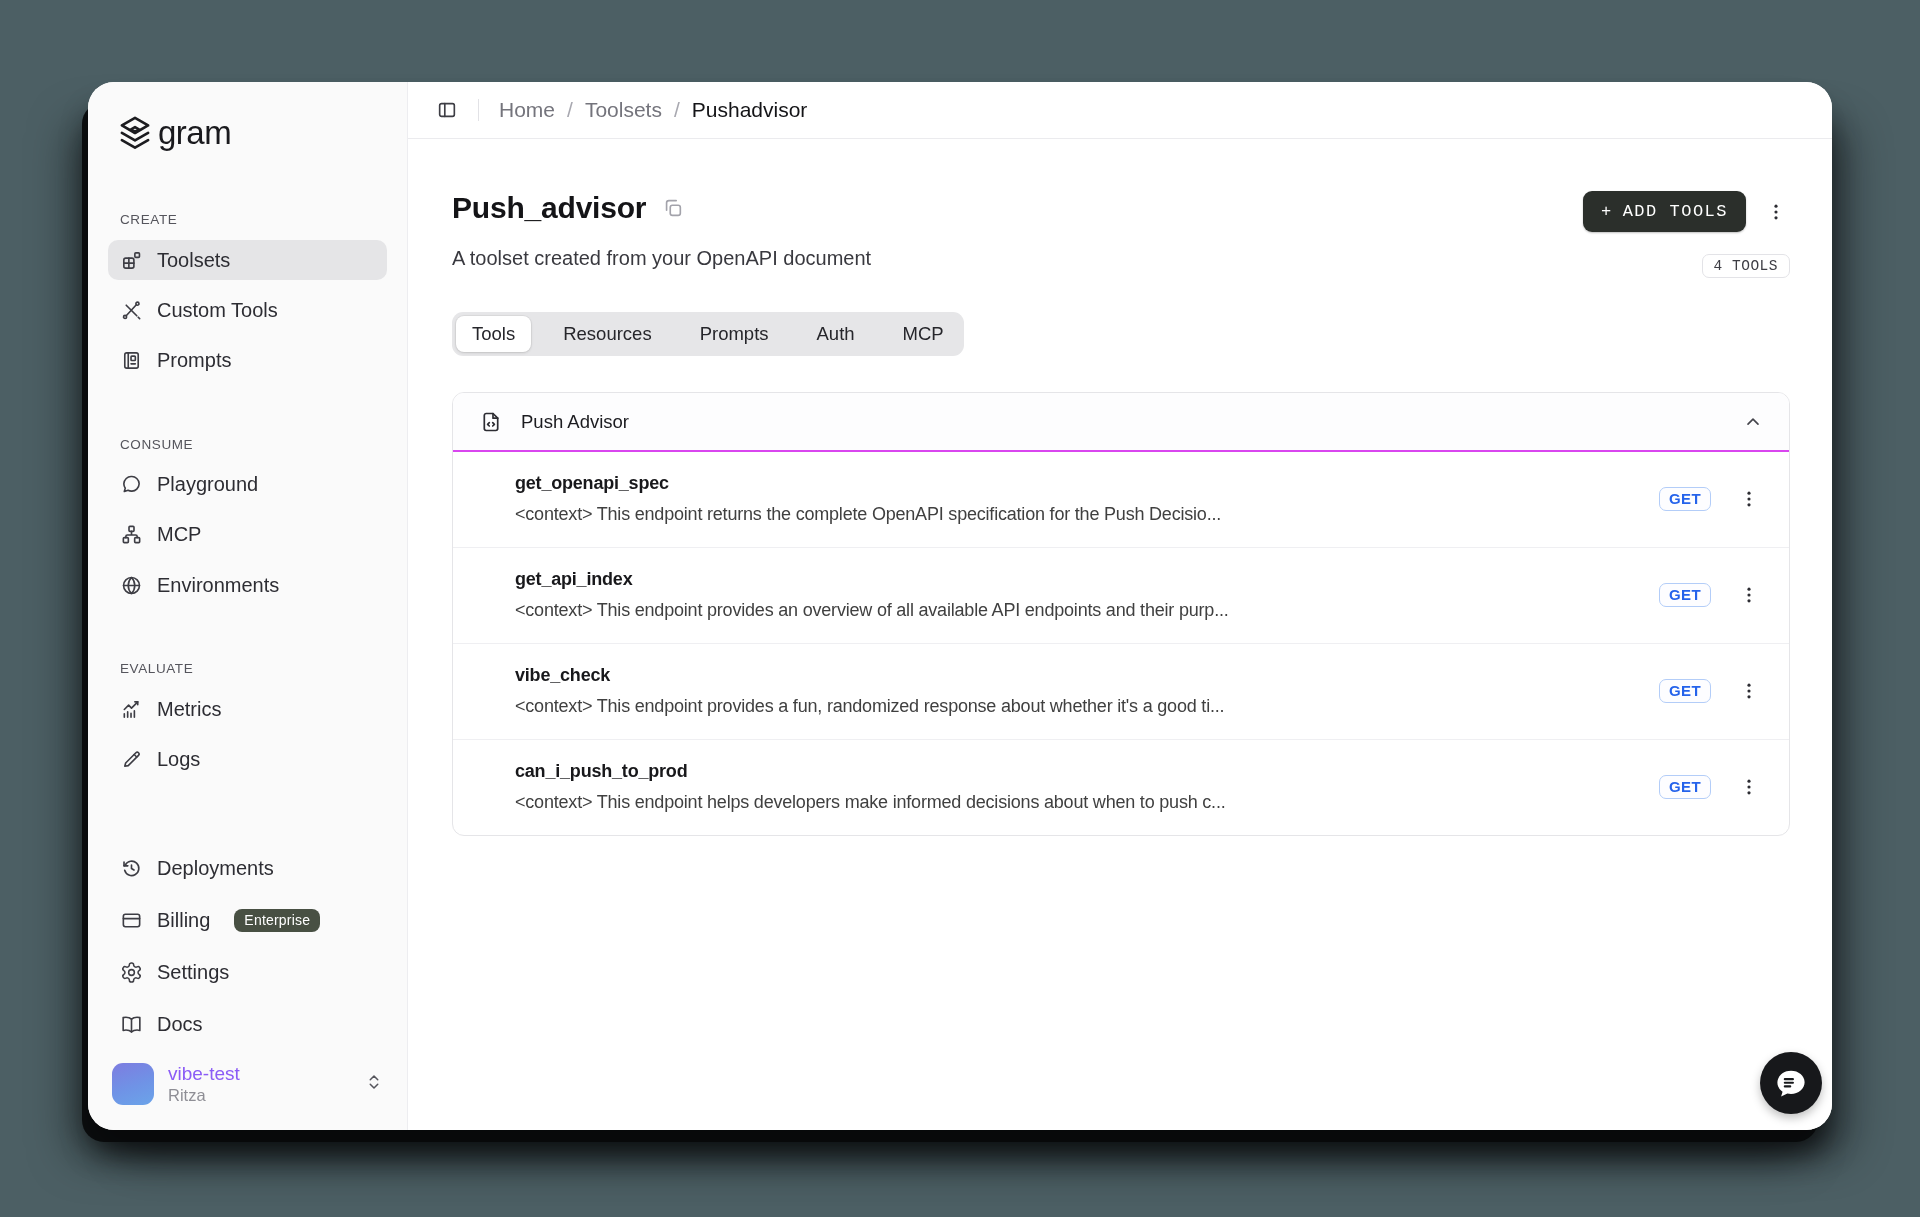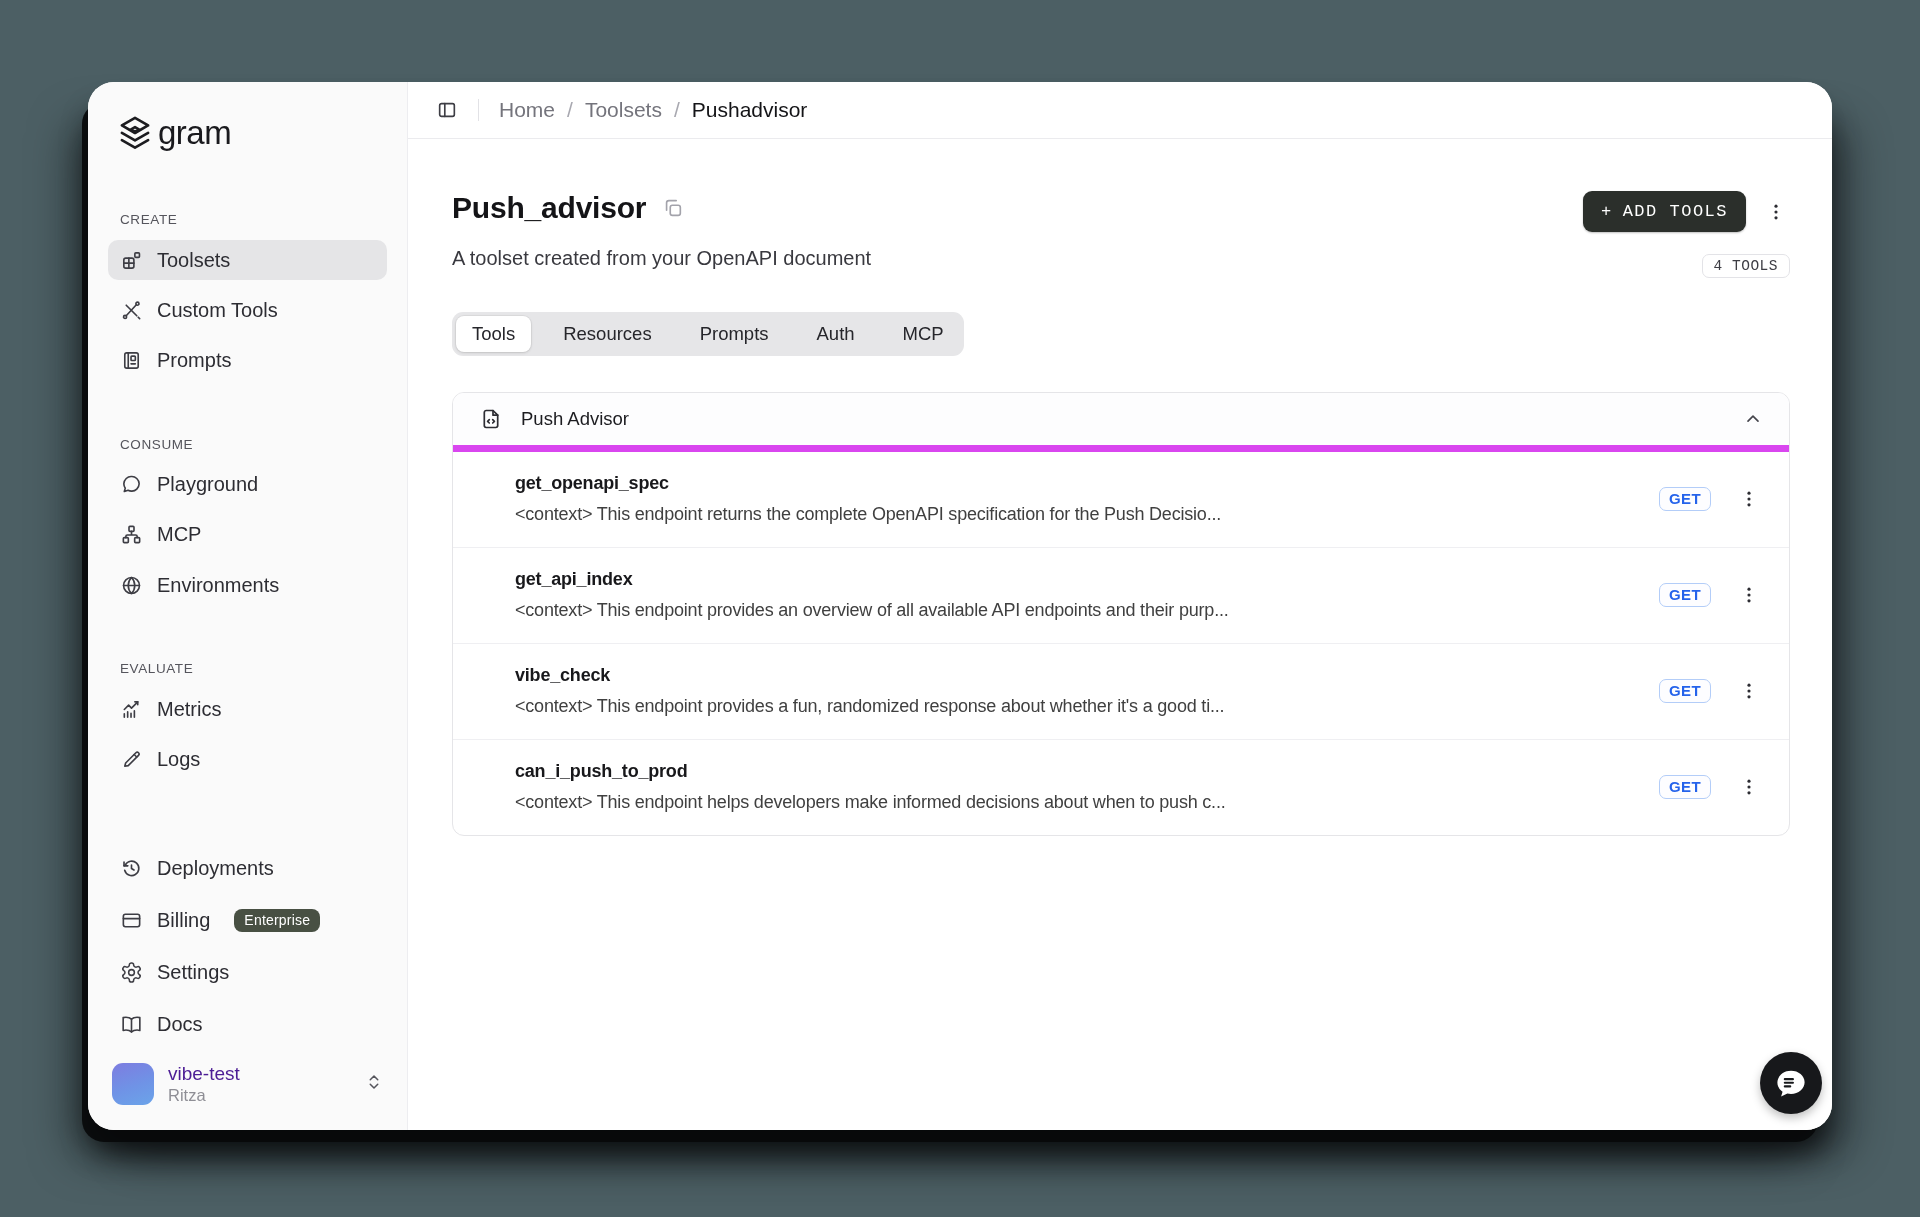--- a/index.html
+++ b/index.html
@@ -61,21 +61,21 @@
   .account {
     margin-top:auto;
     display:flex; align-items:center; gap:14px;
     padding:6px 4px 2px 4px;
   }
   .avatar {
     width:42px; height:42px; border-radius:11px;
     background:linear-gradient(160deg,#7d7ce0 0%, #6f93e6 55%, #6ba4e9 100%);
     flex:0 0 42px;
   }
-  .account-name { font-size:19px; color:#4c1d95; line-height:1.25; }
+  .account-name { font-size:19px; color:#8b5cf6; line-height:1.25; }
   .account-org { font-size:16.5px; color:#8e8e95; line-height:1.25; }
   .account-caret { margin-left:auto; color:#55555c; }
   .account-caret svg { width:18px; height:18px; }
 
   
   .main { flex:1; display:flex; flex-direction:column; position:relative; background:#fff; }
   .topbar {
     height:57px; flex:0 0 57px;
     display:flex; align-items:center;
     padding:0 28px;
@@ -141,21 +141,21 @@
     margin-top:36px;
     border:1px solid #e5e5e8; border-radius:12px;
     background:#fff;
     overflow:hidden;
   }
   .card-header {
     height:59px;
     display:flex; align-items:center;
     padding:0 26px;
     background:#fdfdfe;
-    border-bottom:7px solid #d946ef;
+    border-bottom:2px solid #d946ef;
   }
   .card-header .file-icn { color:#2d2d33; display:flex; }
   .card-header .file-icn svg { width:24px; height:24px; }
   .card-title { margin-left:18px; font-size:18.5px; font-weight:500; color:#1c1c20; }
   .collapse-btn { margin-left:auto; display:flex; color:#45454c; cursor:pointer; }
   .collapse-btn svg { width:20px; height:20px; }
 
   .tool-row {
     display:flex; align-items:center;
     padding:21px 26px 22px 62px;

